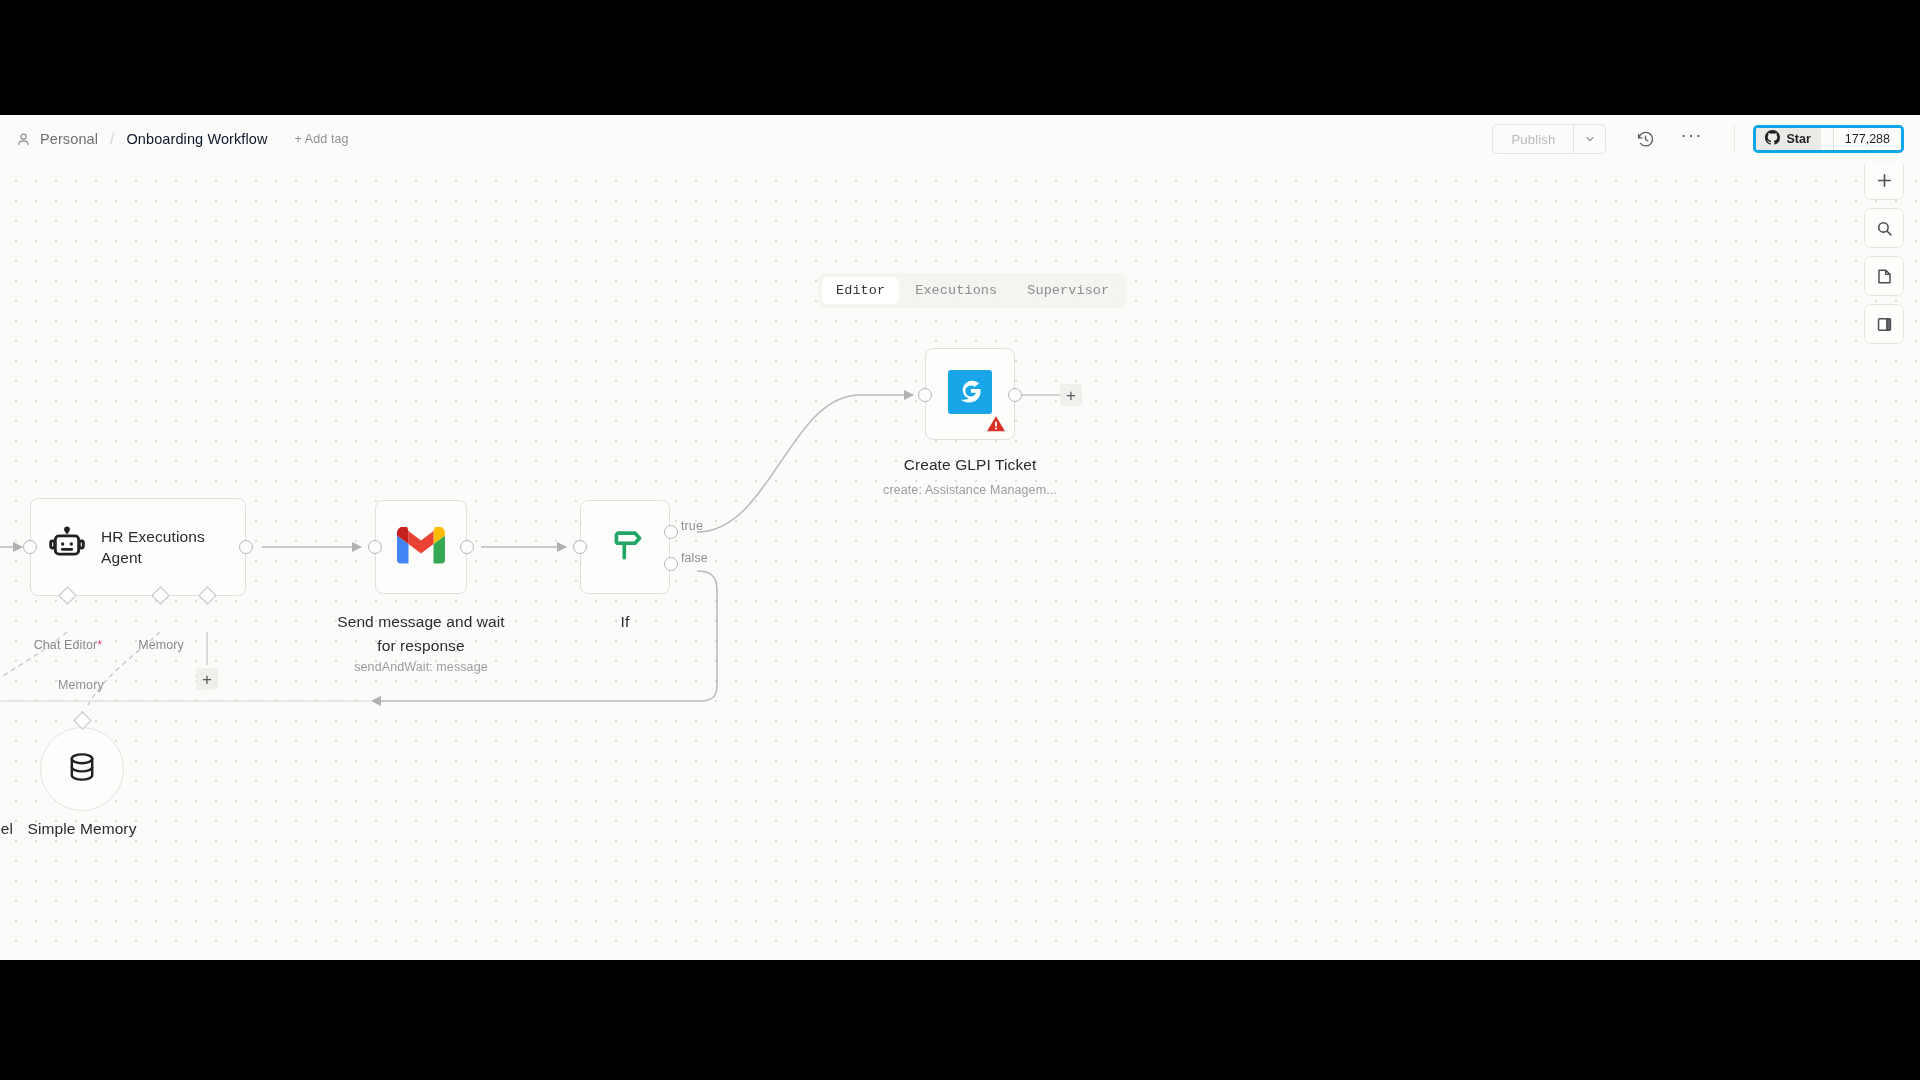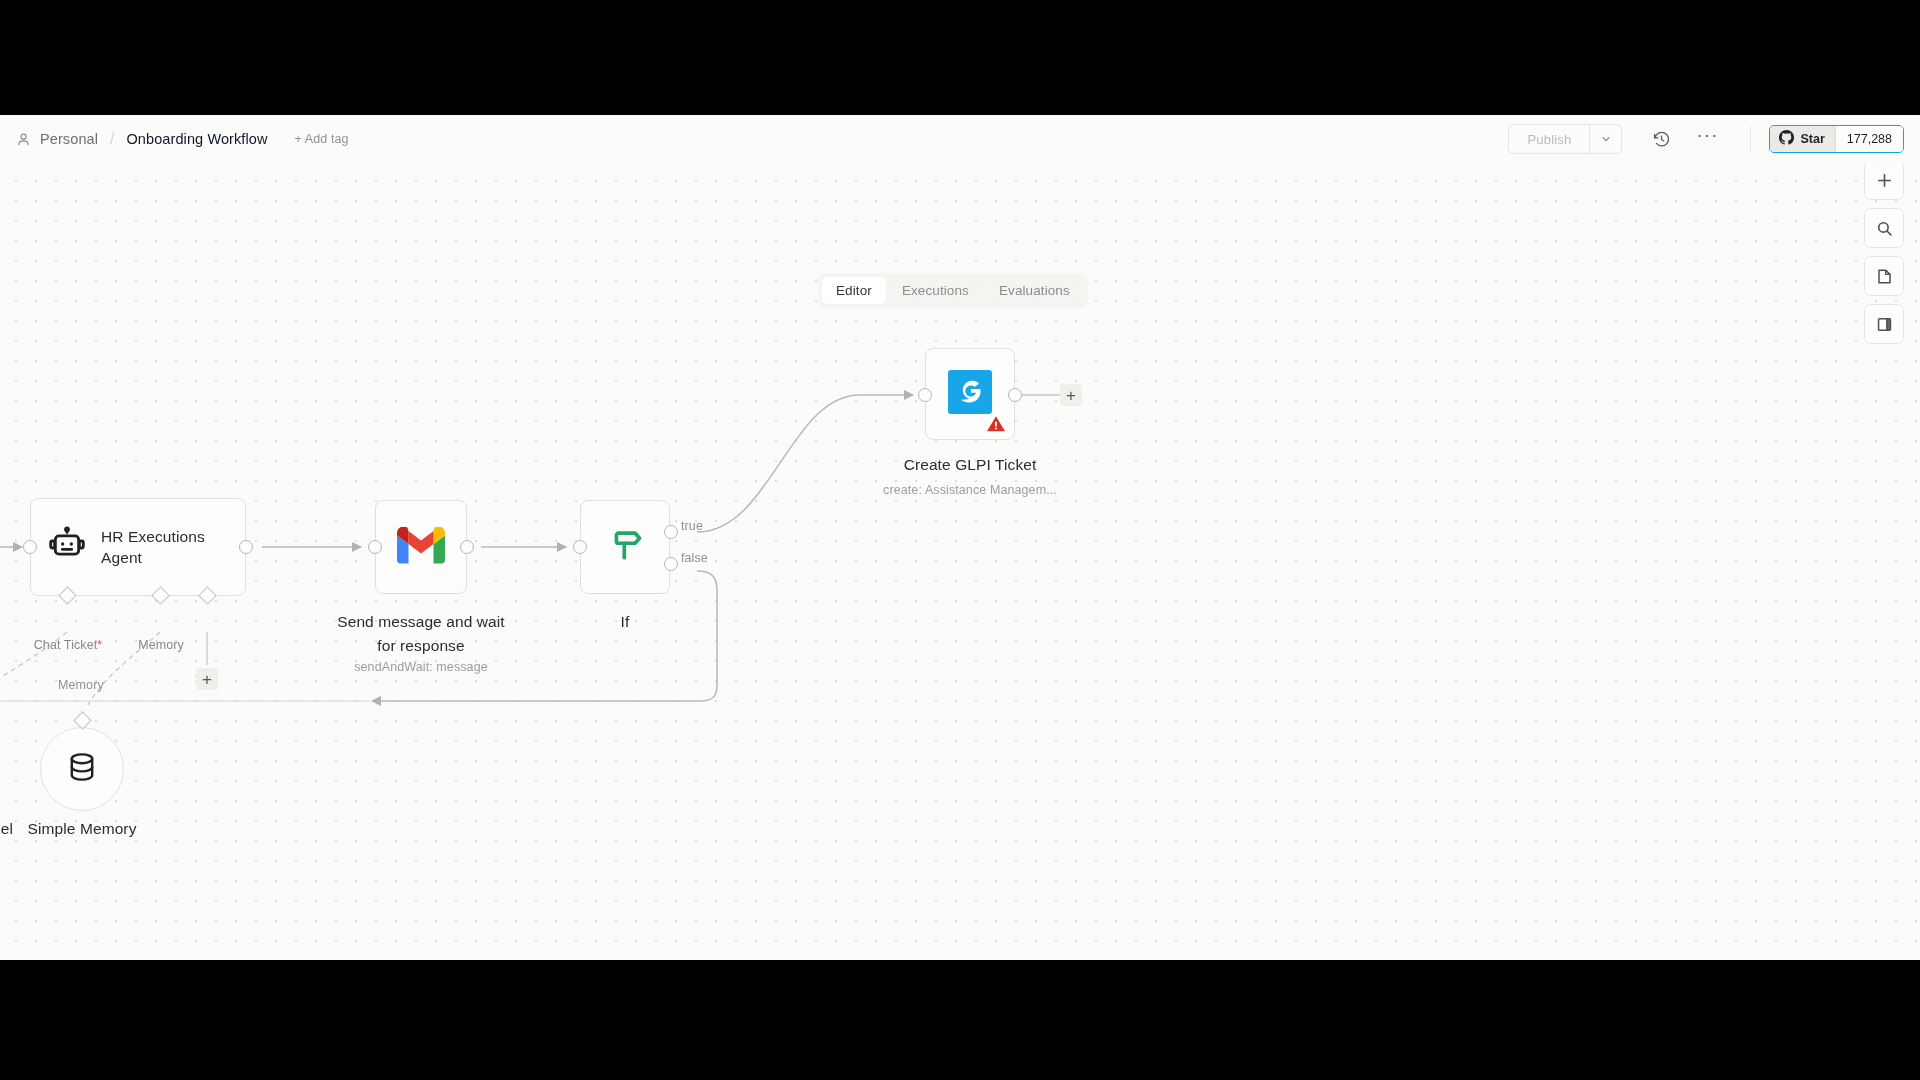--- a/index.html
+++ b/index.html
@@ -64,22 +64,23 @@
     width: 34px; height: 34px; display: flex; align-items: center;
     justify-content: center; color: #5b5d61;
     font-size: 19px; letter-spacing: 1px; line-height: 8px;
     padding-bottom: 9px; margin-left: 12px;
   }
   .hdr-divider {
     width: 1px; height: 26px; background: #e6e6e3; margin: 0 18px 0 26px;
   }
   .star-group {
     display: flex; align-items: stretch; height: 28px;
-    border: 1px solid #0ea5e9; border-radius: 5px; overflow: hidden;
+    border: 3px solid #0ea5e9; border-radius: 5px; overflow: hidden;
     font-size: 12.5px;
+    gap: 12px;
   }
   .star-left {
     display: flex; align-items: center; gap: 6px;
     padding: 0 10px 0 9px; background: #eceae6; color: #1f2124;
     font-weight: 600;
   }
   .star-count {
     display: flex; align-items: center; padding: 0 11px;
     background: #fdfdfb; color: #1f2124; font-weight: 400;
     border-left: 1px solid #dcdcd9;
@@ -88,21 +89,21 @@
   
   .tabs {
     position: absolute; left: 818px; top: 158px;
     display: flex; align-items: center; gap: 2px;
     background: rgba(243,242,239,.82);
     border-radius: 8px; padding: 4px;
     z-index: 35;
   }
   .tab {
     padding: 6px 14px; font-size: 13.5px; color: #8b8d91;
-    border-radius: 6px; letter-spacing: .1px; white-space: nowrap;
+    border-radius: 6px; letter-spacing: .1px; white-space: nowrap; font-family: Liberation Mono, monospace;
   }
   .tab.active { background: #fff; color: #33353a; }
 
   
   .canvas {
     position: absolute; left: 0; top: 30px;
     width: 1920px; height: 815px;
     background-color: #fbfbf9;
     background-image: radial-gradient(circle, #e0ddd5 1.05px, transparent 1.05px);
     background-size: 20px 20px;
@@ -251,21 +252,21 @@
           </svg>
         </span>
         <span class="agent-title">HR Executions Agent</span>
       </div>
     </div>
     <div class="port" style="left:23px; top:395px;"></div>
     <div class="port" style="left:239px; top:395px;"></div>
 
     <div class="diamond" style="left:61px; top:444px;"></div>
     <div class="sub-port-label" style="left:22px; top:493px; width:92px;">
-      <span>Chat Ticket</span><span class="req-star">*</span>
+      <span>Chat Editor</span><span class="req-star">*</span>
     </div>
 
     <div class="diamond" style="left:154px; top:444px;"></div>
     <div class="sub-port-label" style="left:125px; top:493px; width:72px;">Memory</div>
 
     <div class="diamond" style="left:201px; top:444px;"></div>
     <div class="sub-port-label" style="left:183px; top:493px; width:48px;margin-top:36px;">Tool</div>
 
     <div class="plus-chip" style="left:196px; top:523px;">+</div>
 
@@ -398,21 +399,21 @@
           <span>Star</span>
         </div>
         <div class="star-count">177,288</div>
       </div>
     </div>
   </div>
 
   <div class="tabs">
     <div class="tab active">Editor</div>
     <div class="tab">Executions</div>
-    <div class="tab">Evaluations</div>
+    <div class="tab">Supervisor</div>
   </div>
 
   <div class="right-toolbar">
     <div class="tool-btn">
       <svg width="17" height="17" viewBox="0 0 16 16" fill="none" stroke="currentColor" stroke-width="1.5" stroke-linecap="round">
         <path d="M8 2.6v10.8M2.6 8h10.8"></path>
       </svg>
     </div>
     <div class="tool-btn">
       <svg width="17" height="17" viewBox="0 0 16 16" fill="none" stroke="currentColor" stroke-width="1.5" stroke-linecap="round">

